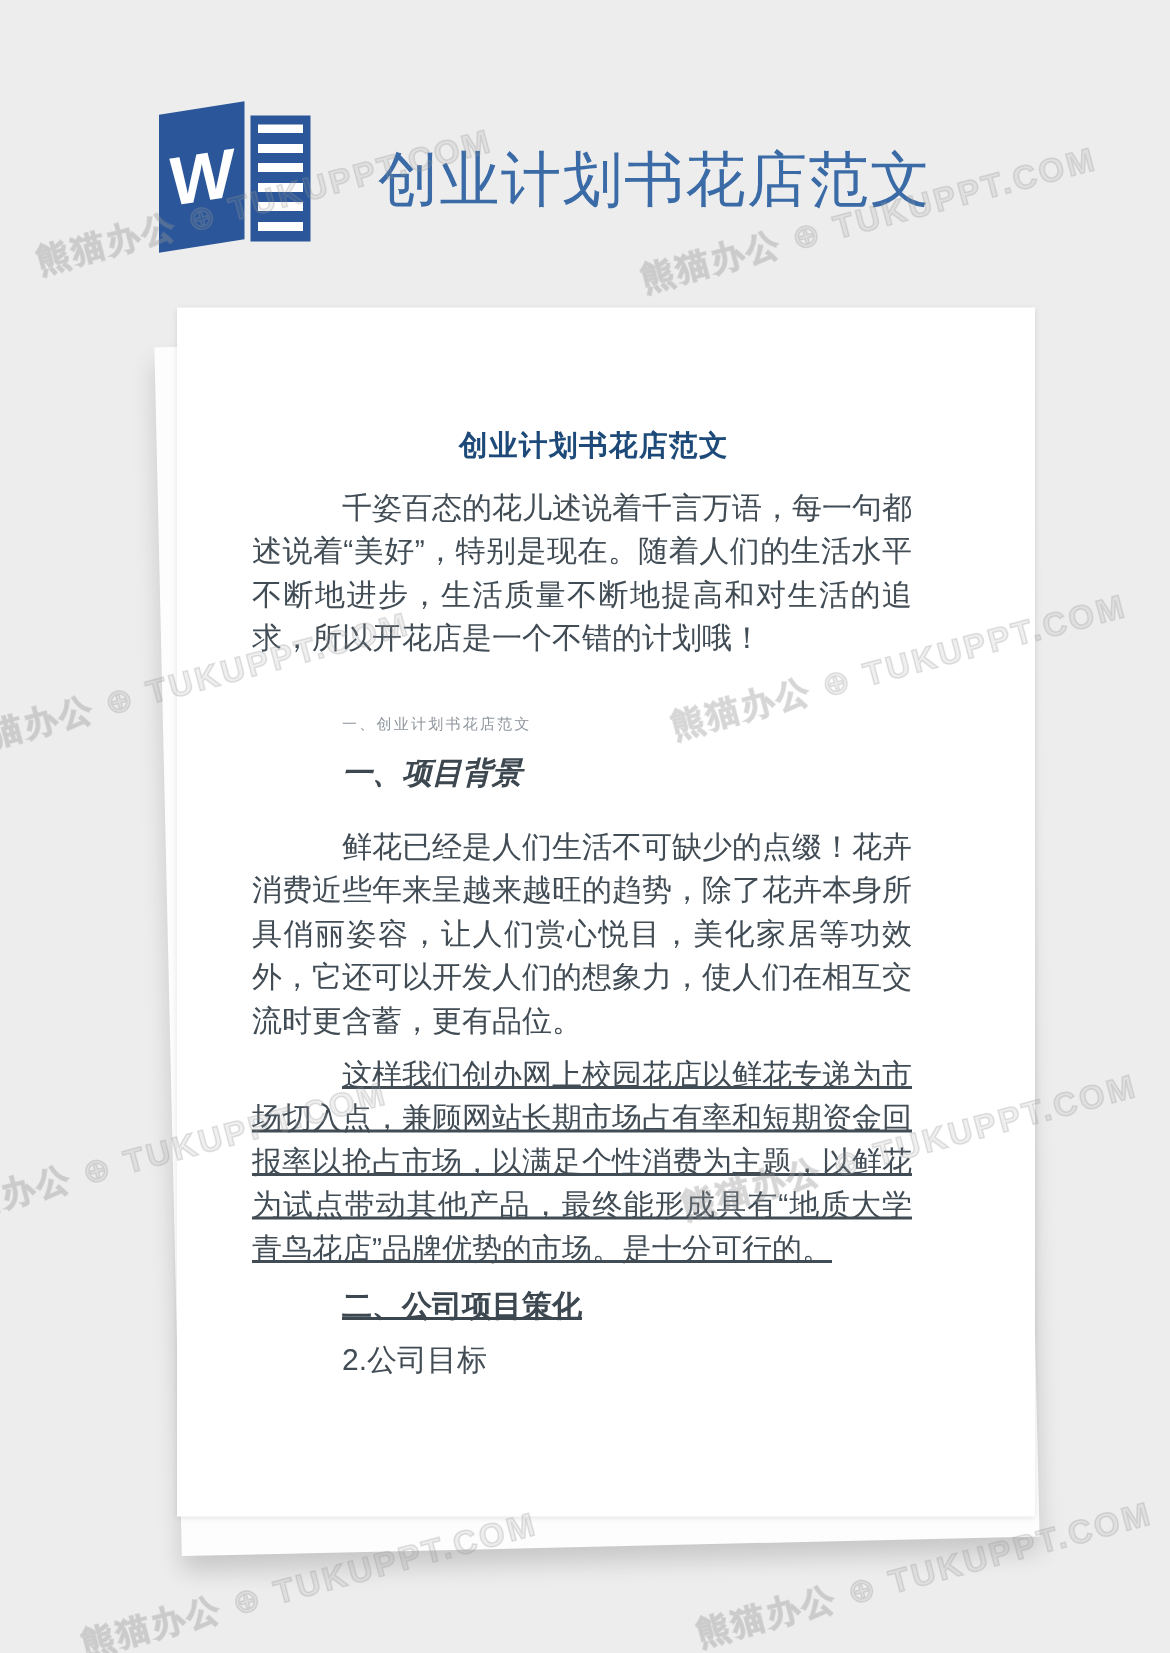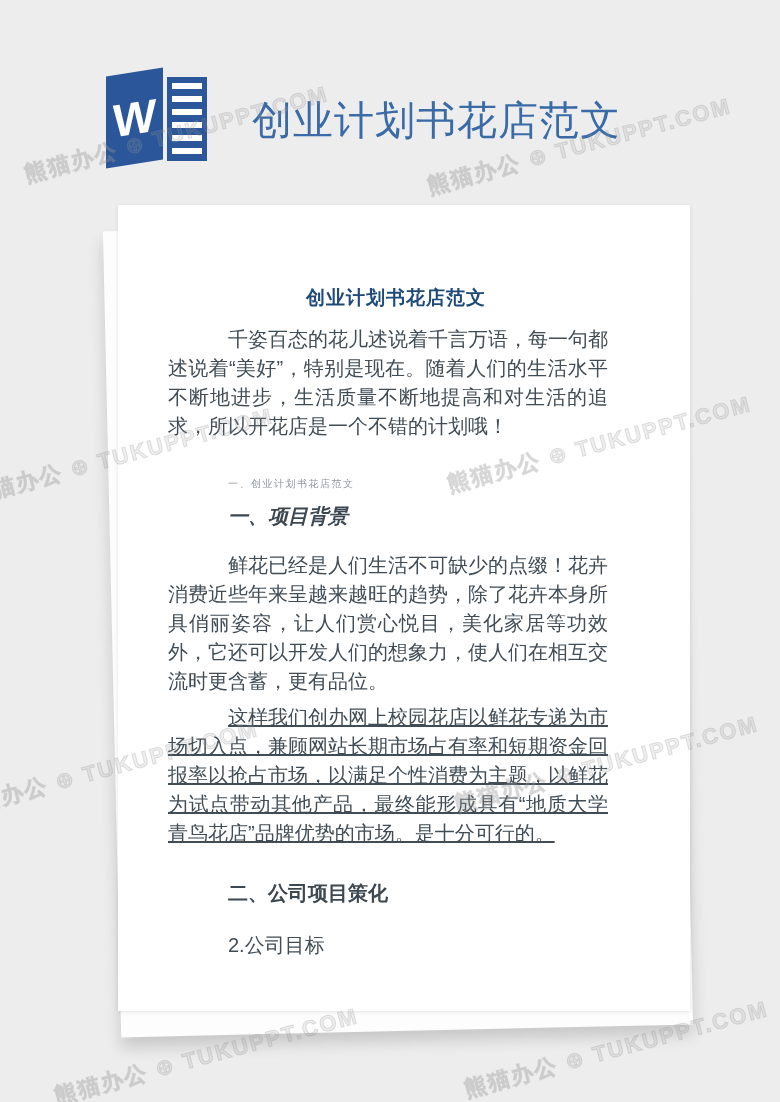--- a/index.html
+++ b/index.html
@@ -85,22 +85,22 @@
   <div class="back-page"></div>
   <div class="front-page">
     <div class="doc-body">
       <h1 class="doc-title" style="color: rgb(29, 74, 120);">创业计划书花店范文</h1>
 
     <p class="blk paragraph" style="margin-top: 12px;">千姿百态的花儿述说着千言万语，每一句都述说着“美好”，特别是现在。随着人们的生活水平不断地进步，生活质量不断地提高和对生活的追求，所以开花店是一个不错的计划哦！</p>
         <p class="blk subheading" style="margin-top: 28px;">一、创业计划书花店范文</p>
         <p class="blk heading" style="margin-top: 4px; font-style: italic;">一、项目背景</p>
         <p class="blk paragraph" style="margin-top: 20px;">鲜花已经是人们生活不可缺少的点缀！花卉消费近些年来呈越来越旺的趋势，除了花卉本身所具俏丽姿容，让人们赏心悦目，美化家居等功效外，它还可以开发人们的想象力，使人们在相互交流时更含蓄，更有品位。</p>
         <p class="blk paragraph" style="margin-top: 7px; text-decoration: underline;">这样我们创办网上校园花店以鲜花专递为市场切入点，兼顾网站长期市场占有率和短期资金回报率以抢占市场，以满足个性消费为主题，以鲜花为试点带动其他产品，最终能形成具有“地质大学青鸟花店”品牌优势的市场。是十分可行的。</p>
-        <p class="blk heading" style="margin-top: 31px;">二、公司项目策化</p>
-        <p class="blk paragraph" style="margin-top: 23px;">2.公司目标</p>
+        <p class="blk heading" style="margin-top: 9px; text-decoration: underline;">二、公司项目策化</p>
+        <p class="blk paragraph" style="margin-top: 7px;">2.公司目标</p>
       </div>
   </div>
 
   <div class="watermark-layer">
       <div class="wm" style="left: 25px; top: 160px;">熊猫办公 ⊕ TUKUPPT.COM</div>
       <div class="wm" style="left: 428px; top: 172px;">熊猫办公 ⊕ TUKUPPT.COM</div>
       <div class="wm" style="left: -30px; top: 482px;">熊猫办公 ⊕ TUKUPPT.COM</div>
       <div class="wm" style="left: 448px; top: 470px;">熊猫办公 ⊕ TUKUPPT.COM</div>
       <div class="wm" style="left: -45px; top: 795px;">熊猫办公 ⊕ TUKUPPT.COM</div>
       <div class="wm" style="left: 455px; top: 790px;">熊猫办公 ⊕ TUKUPPT.COM</div>

